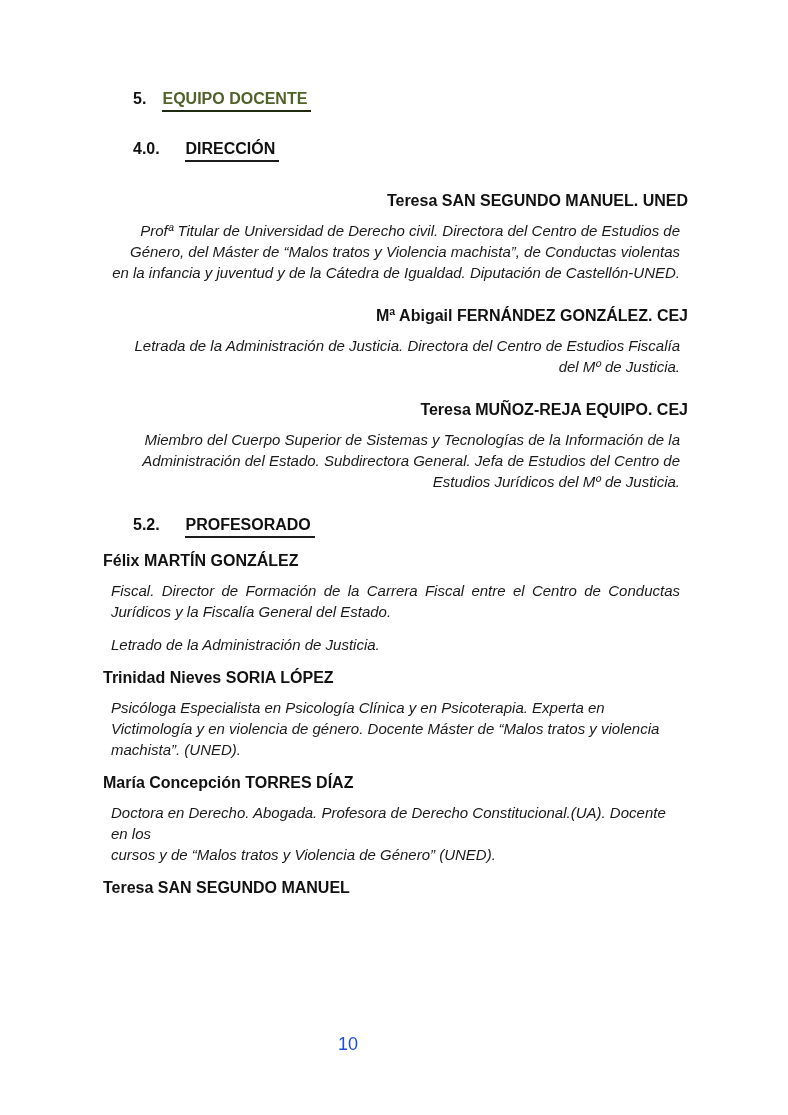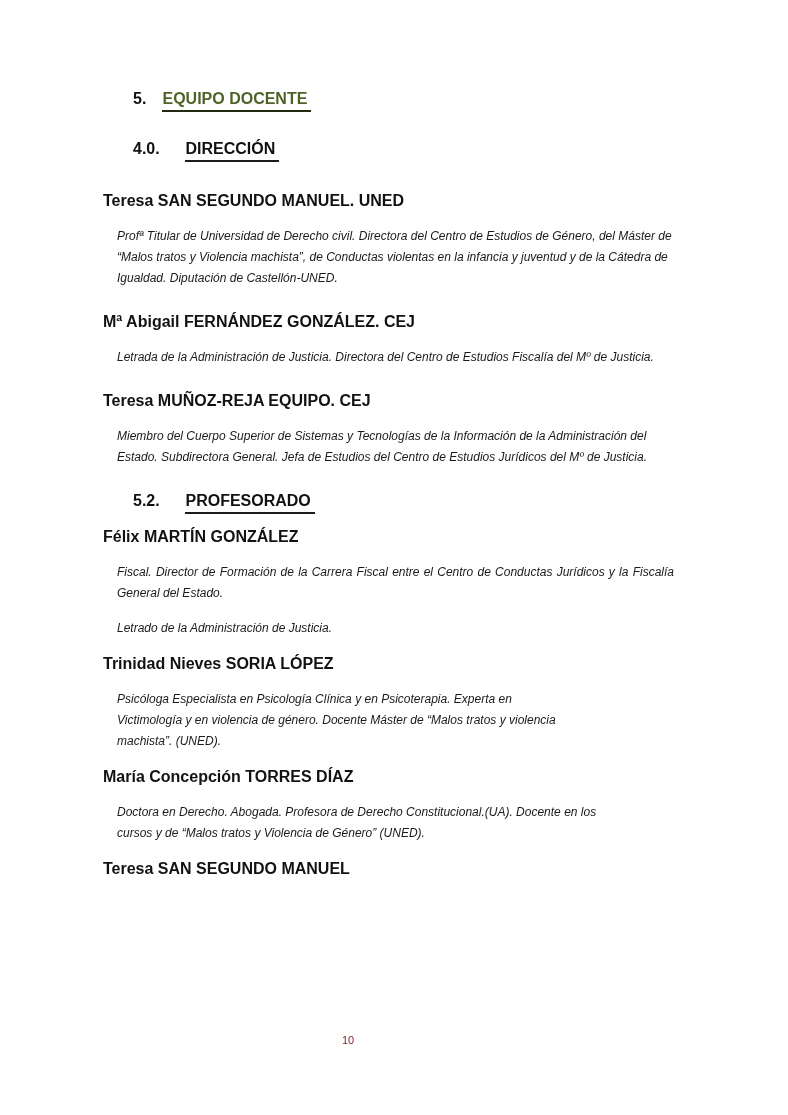--- a/index.html
+++ b/index.html
@@ -49,48 +49,48 @@
   .sub-heading {
     margin-bottom: 28px;
   }
   .sub-heading.second {
     margin-top: 6px;
     margin-bottom: 12px;
   }
   .member {
     margin: 0 0 21px 0;
   }
-  .direccion-list .member { margin-bottom: 22px; }
+  .direccion-list .member { margin-bottom: 22px; text-align: right; }
   .profesorado-list .member { margin-bottom: 12px; }
   .member-name {
     margin: 0 0 2px 0;
     font-size: 16px;
     font-weight: bold;
     line-height: 22px;
     color: #121212;
   }
   .member-desc {
-    margin: 14px;
-    font-size: 12px;
+    margin: 8px;
+    font-size: 15px;
     font-style: italic;
     line-height: 21px;
     color: #1a1a1a;
     white-space: pre-line;
   }
   .member-desc.justify {
     text-align: justify;
   }
   .page-number {
     position: absolute;
     left: 0;
     right: 0;
     top: 1034px;
     text-align: center;
-    font-size: 11px;
-    color: #7f1d1d;
+    font-size: 18px;
+    color: #1d4ed8;
   }
 </style>
 </head>
 <body>
 
 <div class="page">
   <div class="content">
 
     <h1 class="section-heading main-heading">
       <span class="h-num">5.</span>

